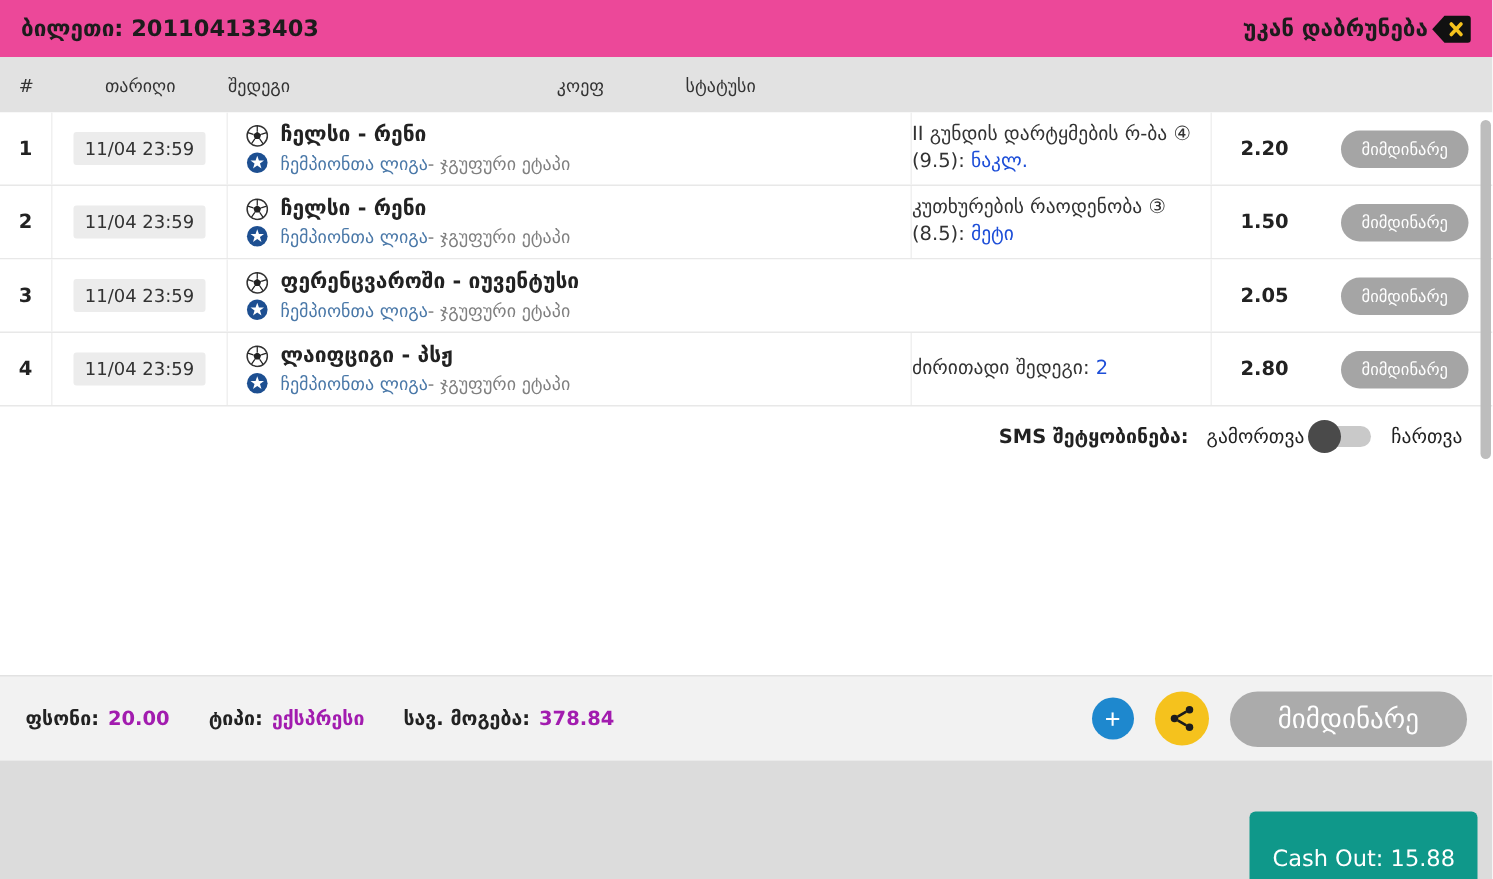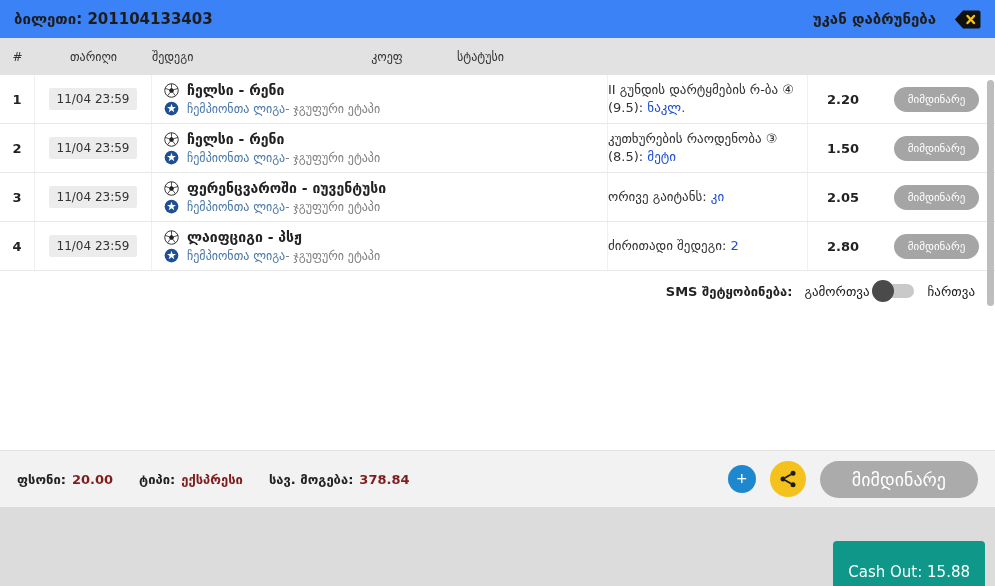--- a/index.html
+++ b/index.html
@@ -3,26 +3,26 @@
 <meta charset="utf-8">
 <style>
   html,body{margin:0;padding:0;}
   body{
     width:995px;height:586px;position:relative;overflow:hidden;
     font-family:"DejaVu Sans","Liberation Sans",sans-serif;
     background:#ffffff;color:#222;
   }
   
   .topbar{
-    position:absolute;top:0;left:0;right:0;height:38px;background:#3b82f6;
+    position:absolute;top:0;left:0;right:0;height:38px;background:#ec4899;
     display:flex;align-items:center;justify-content:space-between;
     padding:0 14px;box-sizing:border-box;
   }
   .ticket-title{font-weight:bold;font-size:15px;color:#1c1c1c;}
-  .back-button{display:flex;align-items:center;gap:18px;cursor:pointer;
+  .back-button{display:flex;align-items:center;gap:2px;cursor:pointer;
     font-weight:bold;font-size:15px;color:#1c1c1c;}
   
   .thead{
     position:absolute;top:38px;left:0;right:0;height:37px;background:#E2E2E2;
     display:flex;align-items:center;font-size:12px;color:#333;
   }
   .c-num{width:35px;text-align:center;box-sizing:border-box;}
   .c-date{width:117px;text-align:center;box-sizing:border-box;}
   .c-game{flex:1;padding-left:12px;box-sizing:border-box;}
   .c-bet{width:200px;box-sizing:border-box;padding-right:10px;}
@@ -59,21 +59,21 @@
   .scrollbar{position:absolute;top:77px;right:1px;width:7px;height:236px;}
   .scrollbar .thumb{width:7px;height:226px;margin-top:3px;background:#BDBDBD;border-radius:4px;}
   
   .summary{
     position:absolute;top:450px;left:0;right:0;height:57px;background:#F2F2F2;
     border-top:1px solid #E2E2E2;display:flex;align-items:center;
     padding:0 17px;box-sizing:border-box;font-size:13px;
   }
   .sum-group{display:flex;align-items:center;margin-right:26px;white-space:nowrap;text-align:right;}
   .sum-label{font-weight:bold;color:#222;margin-right:6px;}
-  .sum-value{font-weight:bold;color:#7f1d1d;}
+  .sum-value{font-weight:bold;color:#a21caf;}
   .actions{margin-left:auto;display:flex;align-items:center;gap:14px;}
   .add-btn{width:28px;height:28px;border-radius:50%;background:#1E88CE;border:none;color:#fff;
     font-size:18px;line-height:1;display:flex;align-items:center;justify-content:center;cursor:pointer;padding:0;}
   .share-btn{width:36px;height:36px;border-radius:50%;background:#F5C21D;border:none;
     display:flex;align-items:center;justify-content:center;cursor:pointer;padding:0;}
   .big-status{background:#ABABAB;color:#fff;font-size:18px;border:none;border-radius:19px;
     padding:8px 32px;white-space:nowrap;font-family:inherit;}
   
   .footer{position:absolute;top:507px;left:0;right:0;bottom:0;background:#DCDCDC;}
   .cashout{position:absolute;top:34px;right:10px;background:#0F988A;color:#fff;border:none;
@@ -177,23 +177,20 @@
         <span>ფერენცვაროში - იუვენტუსი</span>
       </div>
       <div class="game-line2">
         <svg class="icon-svg" width="15" height="15" viewBox="0 0 24 24">
             <circle cx="12" cy="12" r="11" fill="#1D4F91"></circle>
             <polygon points="12,4.5 13.8,9.6 19.2,9.6 14.9,12.8 16.5,18 12,14.8 7.5,18 9.1,12.8 4.8,9.6 10.2,9.6" fill="#fff"></polygon>
           </svg>
         <span><span class="league">ჩემპიონთა ლიგა</span><span class="stage">- ჯგუფური ეტაპი</span></span>
       </div>
     </div>
-    <div class="c-bet">
-        <span class="bet-text"><span>ორივე გაიტანს: </span><span class="pick">კი</span></span>
-      </div>
     <div class="c-odds">2.05</div>
     <div class="c-status"><span class="pill">მიმდინარე</span></div>
   </div>
 
   <div class="row">
     <div class="c-num">4</div>
     <div class="c-date">
         <span class="date-badge">11/04 23:59</span>
       </div>
     <div class="c-game">

